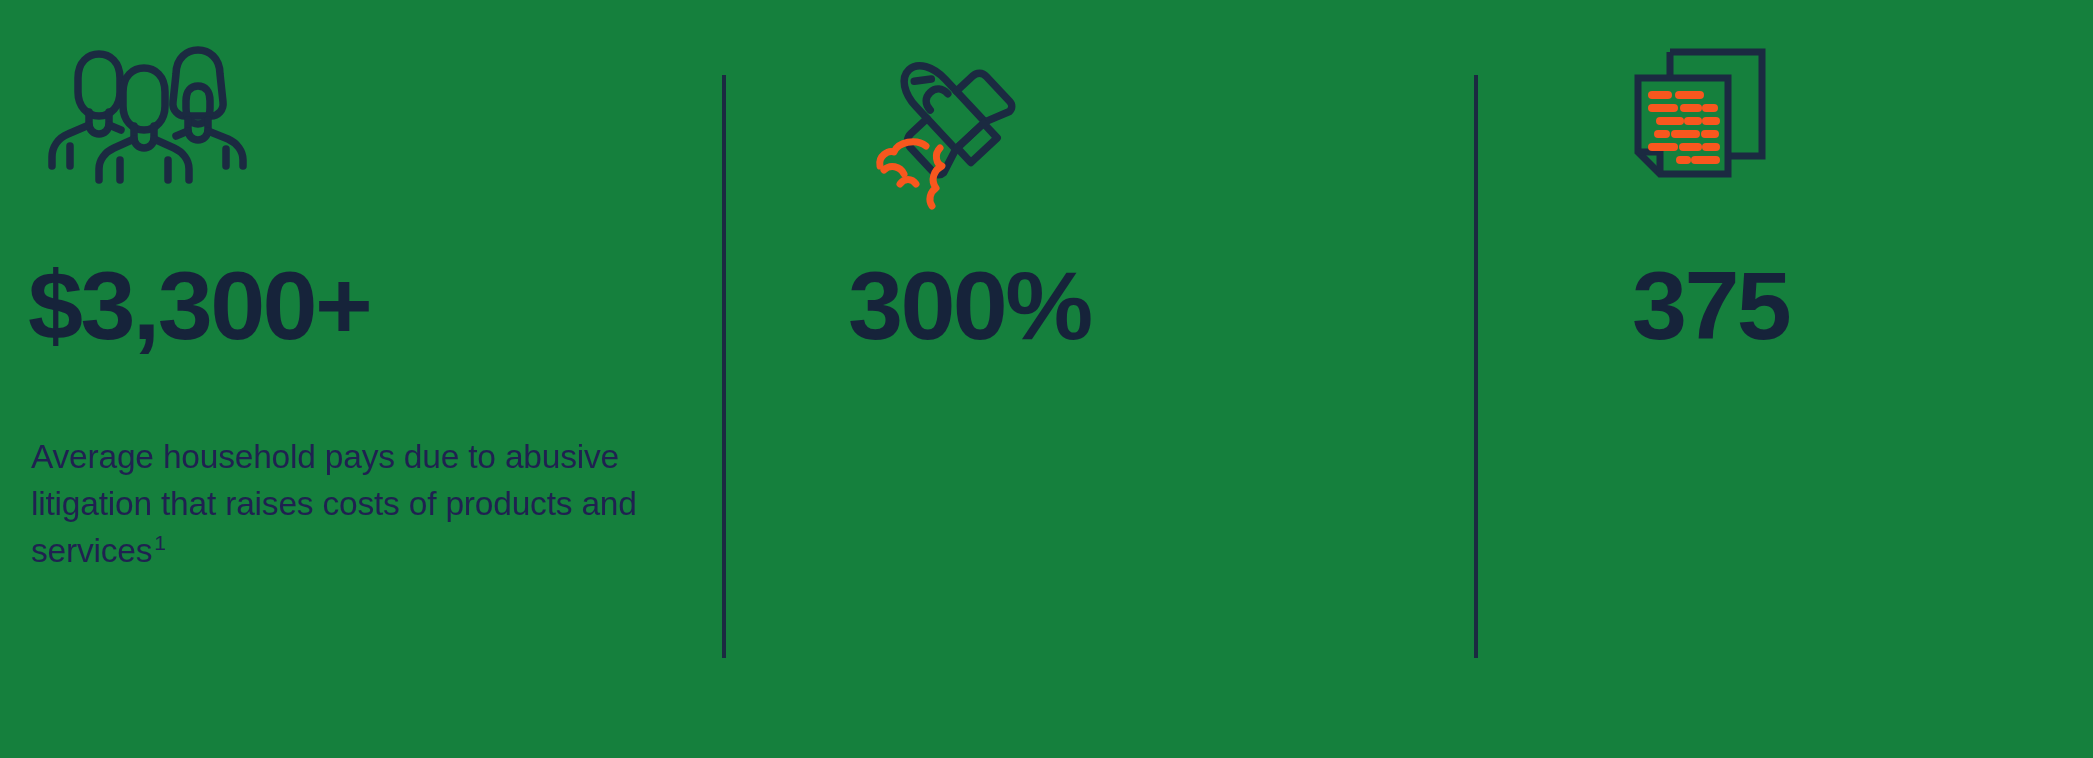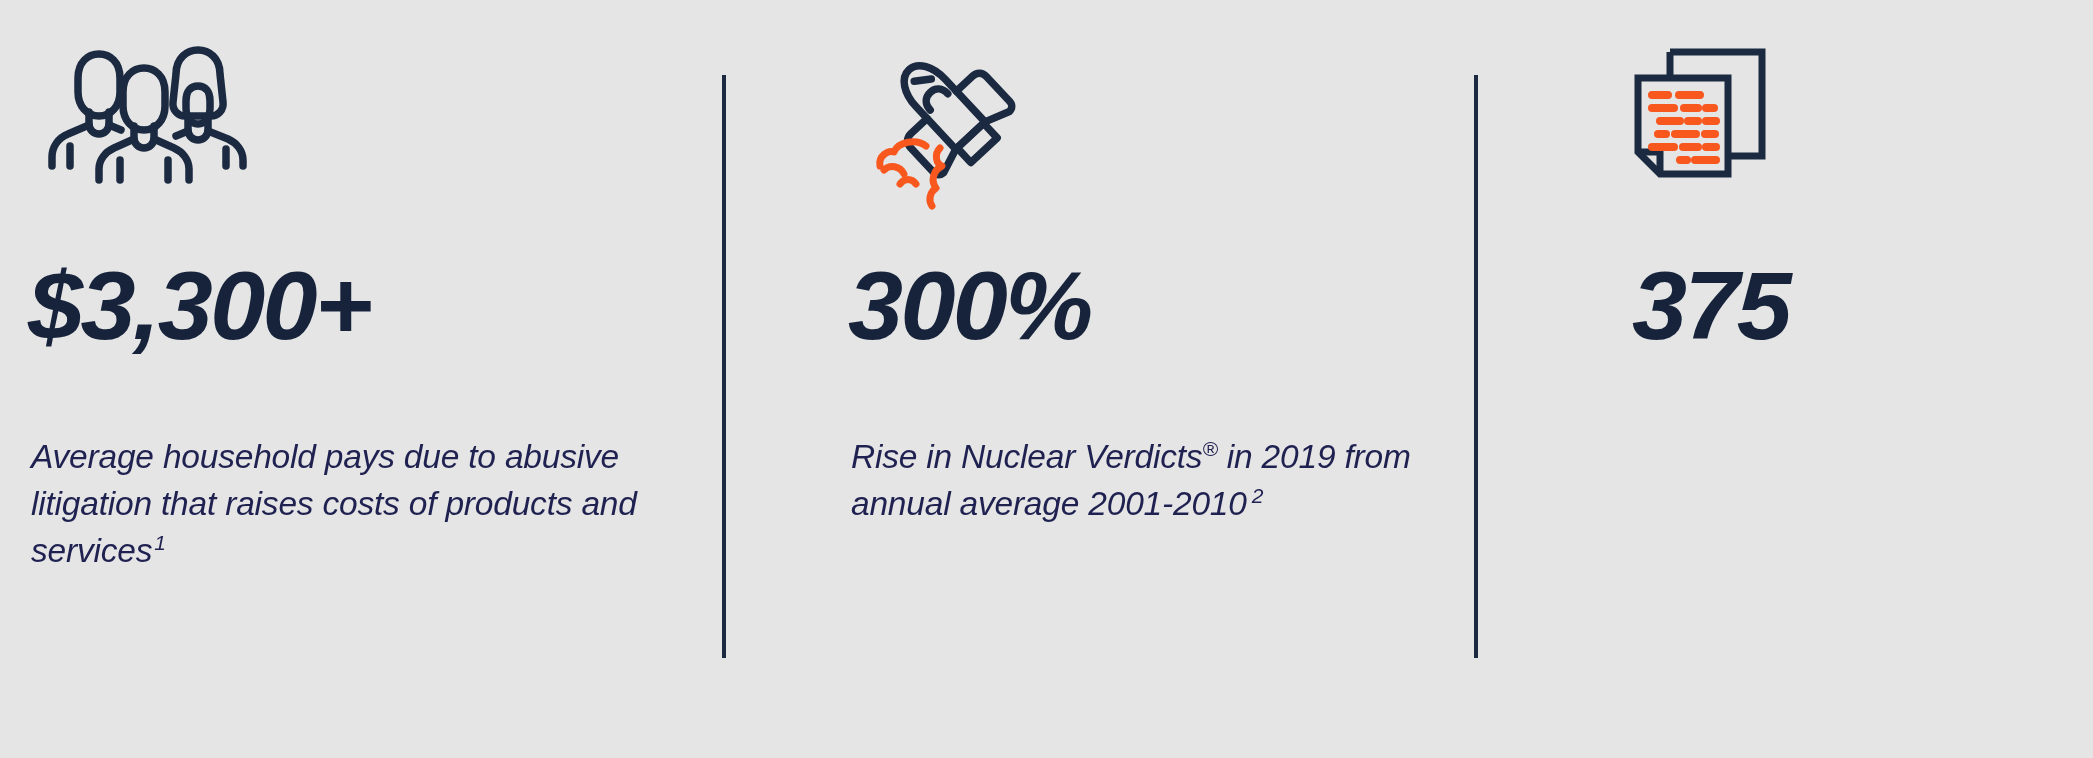--- a/index.html
+++ b/index.html
@@ -12,22 +12,21 @@
     height: 758px;
     font-family: "Liberation Sans", sans-serif;
     background: #FCFCFC;
     overflow: hidden;
   }
 
   #stats-band {
     position: relative;
     width: 2093px;
     height: 758px;
-    background: #e5e5e5;
-    font-style: italic;
+    background: #15803d;
   }
 
   
   .stat-col {
     position: absolute;
     top: 0;
     height: 758px;
   }
   .stat-col.col-0 { left: 28px;   width: 660px; }
   .stat-col.col-1 { left: 848px;  width: 620px; }
@@ -166,21 +165,20 @@
           <path d="M72 108 C62 100 44 104 40 114 C34 112 24 118 26 128"></path>
           <path d="M50 136 C46 128 36 126 30 132"></path>
           <path d="M86 110 C80 116 82 126 88 128 C80 132 76 142 82 150 C76 154 74 162 78 168"></path>
           <path d="M62 146 C58 140 50 140 46 146"></path>
         </g>
       </svg>
     </div>
 
     <div class="stat-value">300%</div>
 
-    <p class="stat-caption"><span>Rise in Nuclear Verdicts</span><sup class="reg-mark">®</sup><span> in 2019 from annual average 2001-2010</span><sup class="footnote-mark spaced">2</sup></p>
   </div>
 
   <div class="stat-col col-2">
 
     <div class="icon-wrap" style="left:0px; top:44px;">
       <svg width="180" height="130" viewBox="0 0 180 130" fill="none" stroke="#1B2A41" stroke-width="7" stroke-linejoin="miter" stroke-linecap="butt">
 
         <path d="M38 8 L130 8 L130 112 L96 112"></path>
         <path d="M38 8 L38 34"></path>
 

